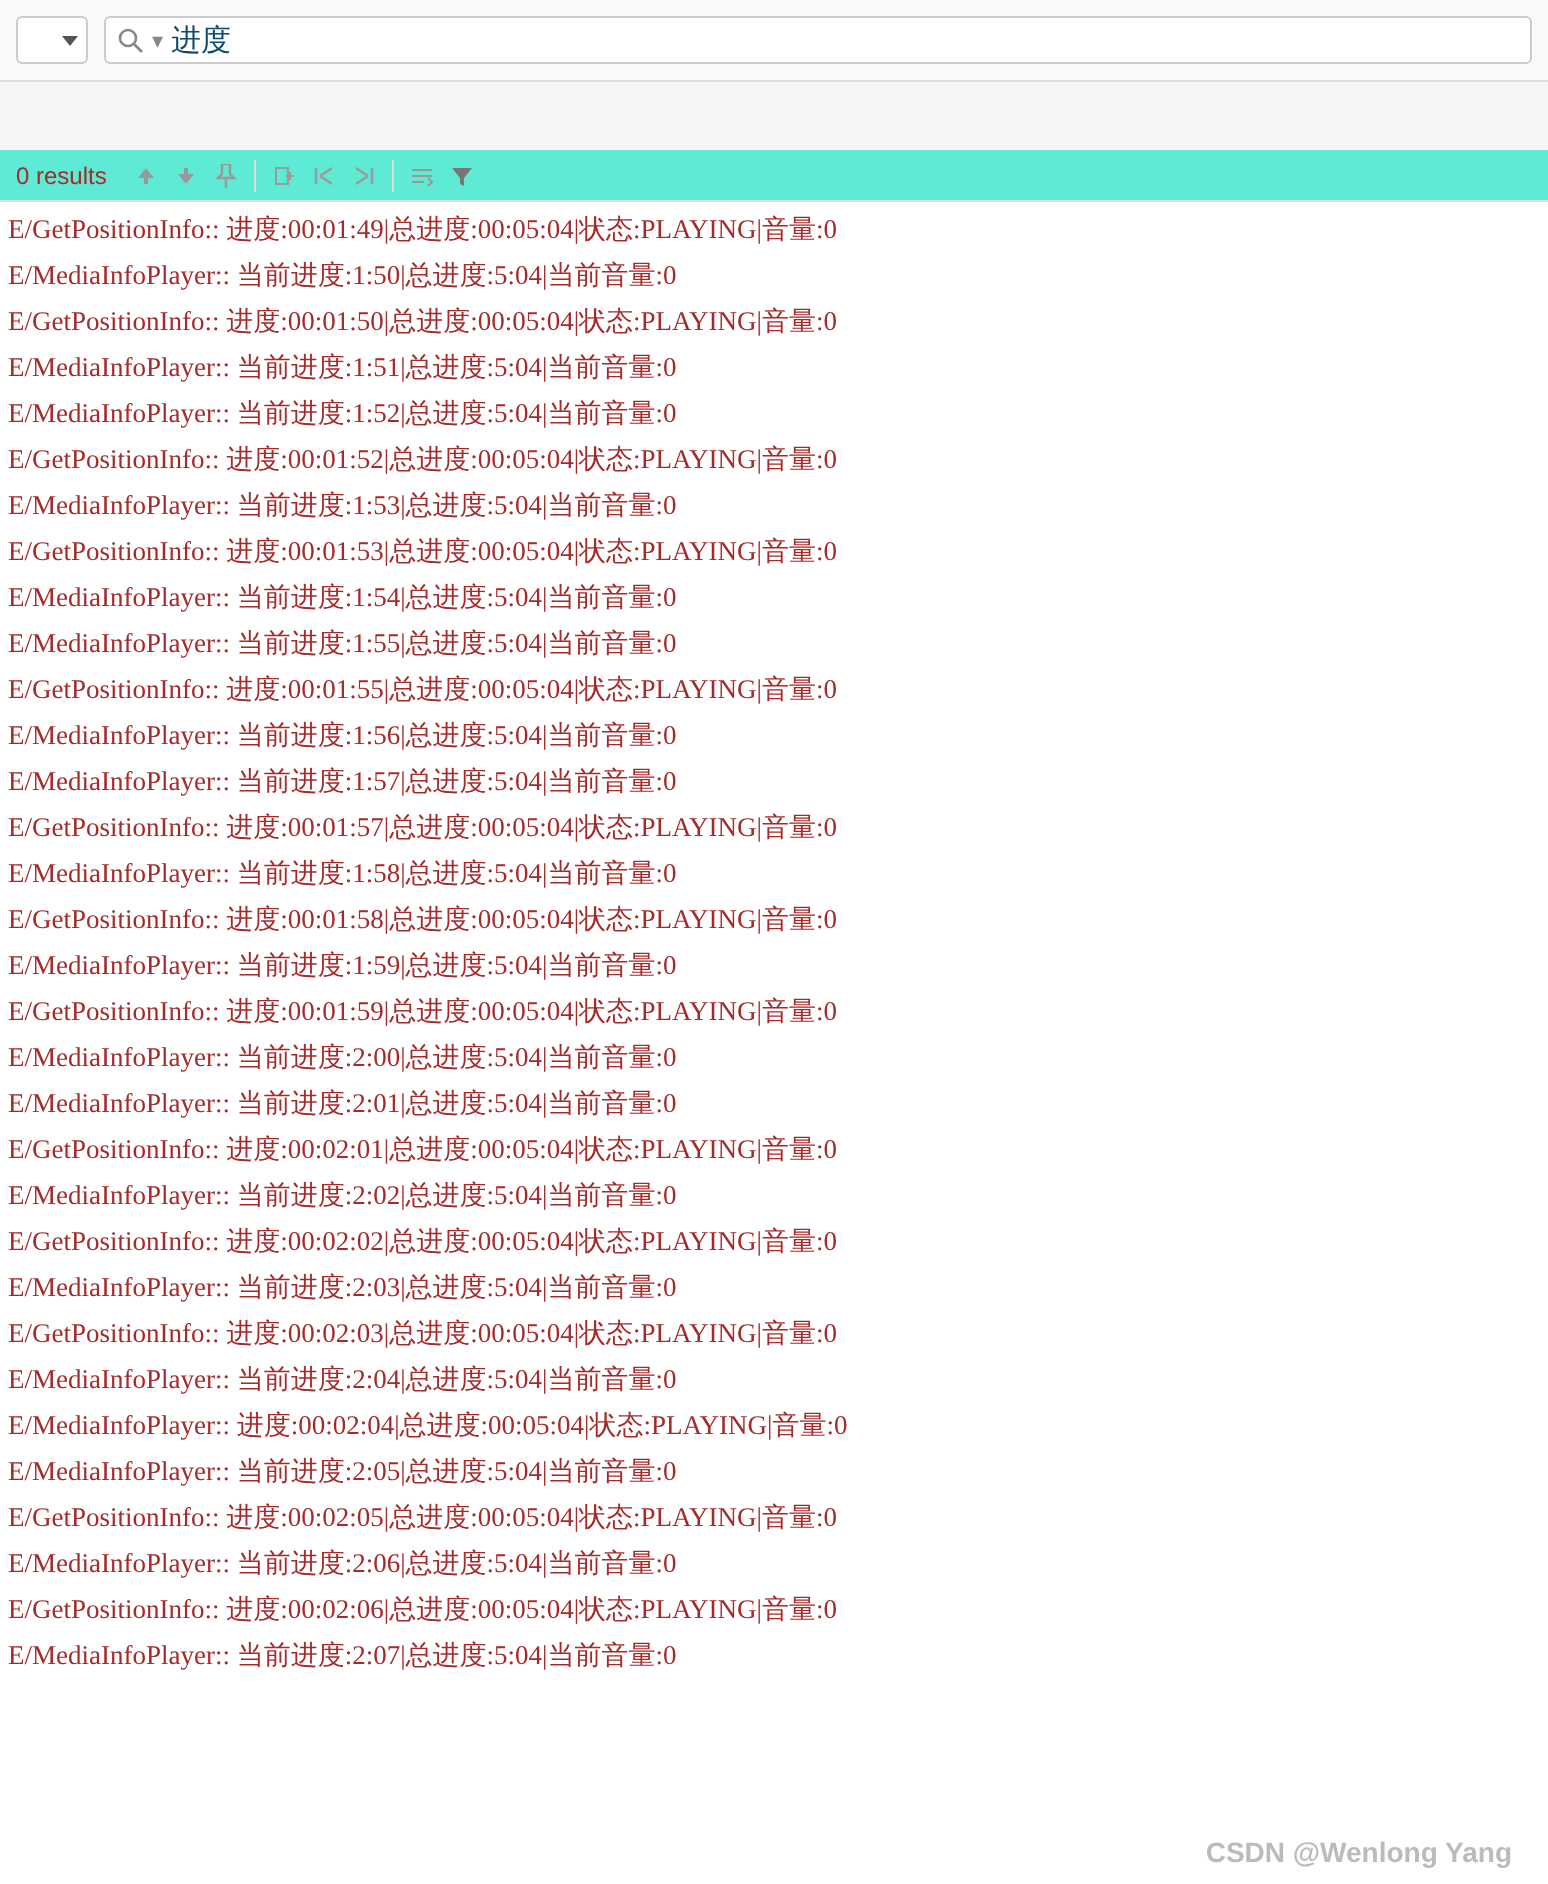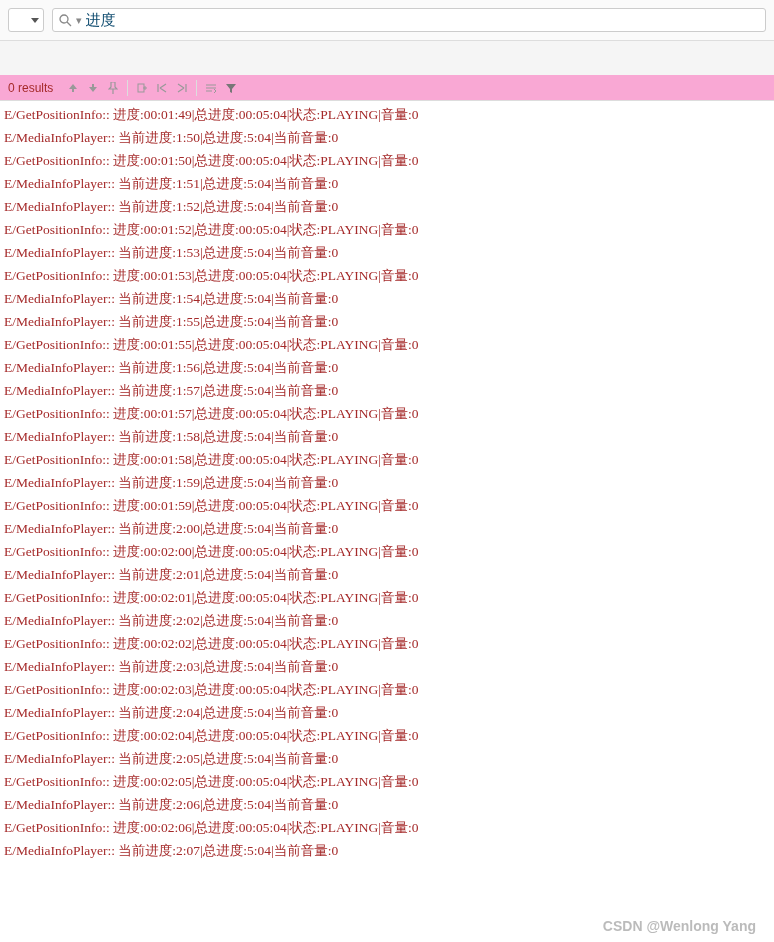--- a/index.html
+++ b/index.html
@@ -48,21 +48,21 @@
     font-size: 15px;
     color: #0c4a6e;
   }
   .spacer { height: 34px; background: #f5f5f5; }
   .toolbar {
     display: flex;
     align-items: center;
     gap: 4px;
     padding: 3px 8px;
     border-bottom: 1px solid #ddd;
-    background: #f9a8d4;
+    background: #5eead4;
     height: 26px;
   }
   .results-count {
     color: #a52a2a;
     font-size: 12px;
     margin-right: 8px;
   }
   .tool-ico {
     width: 16px;
     height: 16px;
@@ -190,29 +190,28 @@
     <div class="log-line">E/MediaInfoPlayer:: 当前进度:1:55|总进度:5:04|当前音量:0</div>
     <div class="log-line">E/GetPositionInfo:: 进度:00:01:55|总进度:00:05:04|状态:PLAYING|音量:0</div>
     <div class="log-line">E/MediaInfoPlayer:: 当前进度:1:56|总进度:5:04|当前音量:0</div>
     <div class="log-line">E/MediaInfoPlayer:: 当前进度:1:57|总进度:5:04|当前音量:0</div>
     <div class="log-line">E/GetPositionInfo:: 进度:00:01:57|总进度:00:05:04|状态:PLAYING|音量:0</div>
     <div class="log-line">E/MediaInfoPlayer:: 当前进度:1:58|总进度:5:04|当前音量:0</div>
     <div class="log-line">E/GetPositionInfo:: 进度:00:01:58|总进度:00:05:04|状态:PLAYING|音量:0</div>
     <div class="log-line">E/MediaInfoPlayer:: 当前进度:1:59|总进度:5:04|当前音量:0</div>
     <div class="log-line">E/GetPositionInfo:: 进度:00:01:59|总进度:00:05:04|状态:PLAYING|音量:0</div>
     <div class="log-line">E/MediaInfoPlayer:: 当前进度:2:00|总进度:5:04|当前音量:0</div>
-    <div class="log-line">E/GetPositionInfo:: 进度:00:02:00|总进度:00:05:04|状态:PLAYING|音量:0</div>
     <div class="log-line">E/MediaInfoPlayer:: 当前进度:2:01|总进度:5:04|当前音量:0</div>
     <div class="log-line">E/GetPositionInfo:: 进度:00:02:01|总进度:00:05:04|状态:PLAYING|音量:0</div>
     <div class="log-line">E/MediaInfoPlayer:: 当前进度:2:02|总进度:5:04|当前音量:0</div>
     <div class="log-line">E/GetPositionInfo:: 进度:00:02:02|总进度:00:05:04|状态:PLAYING|音量:0</div>
     <div class="log-line">E/MediaInfoPlayer:: 当前进度:2:03|总进度:5:04|当前音量:0</div>
     <div class="log-line">E/GetPositionInfo:: 进度:00:02:03|总进度:00:05:04|状态:PLAYING|音量:0</div>
     <div class="log-line">E/MediaInfoPlayer:: 当前进度:2:04|总进度:5:04|当前音量:0</div>
-    <div class="log-line">E/GetPositionInfo:: 进度:00:02:04|总进度:00:05:04|状态:PLAYING|音量:0</div>
+    <div class="log-line">E/MediaInfoPlayer:: 进度:00:02:04|总进度:00:05:04|状态:PLAYING|音量:0</div>
     <div class="log-line">E/MediaInfoPlayer:: 当前进度:2:05|总进度:5:04|当前音量:0</div>
     <div class="log-line">E/GetPositionInfo:: 进度:00:02:05|总进度:00:05:04|状态:PLAYING|音量:0</div>
     <div class="log-line">E/MediaInfoPlayer:: 当前进度:2:06|总进度:5:04|当前音量:0</div>
     <div class="log-line">E/GetPositionInfo:: 进度:00:02:06|总进度:00:05:04|状态:PLAYING|音量:0</div>
     <div class="log-line">E/MediaInfoPlayer:: 当前进度:2:07|总进度:5:04|当前音量:0</div>
   </div>
 
 <div class="watermark">CSDN @Wenlong Yang</div>
 
 </body></html>

